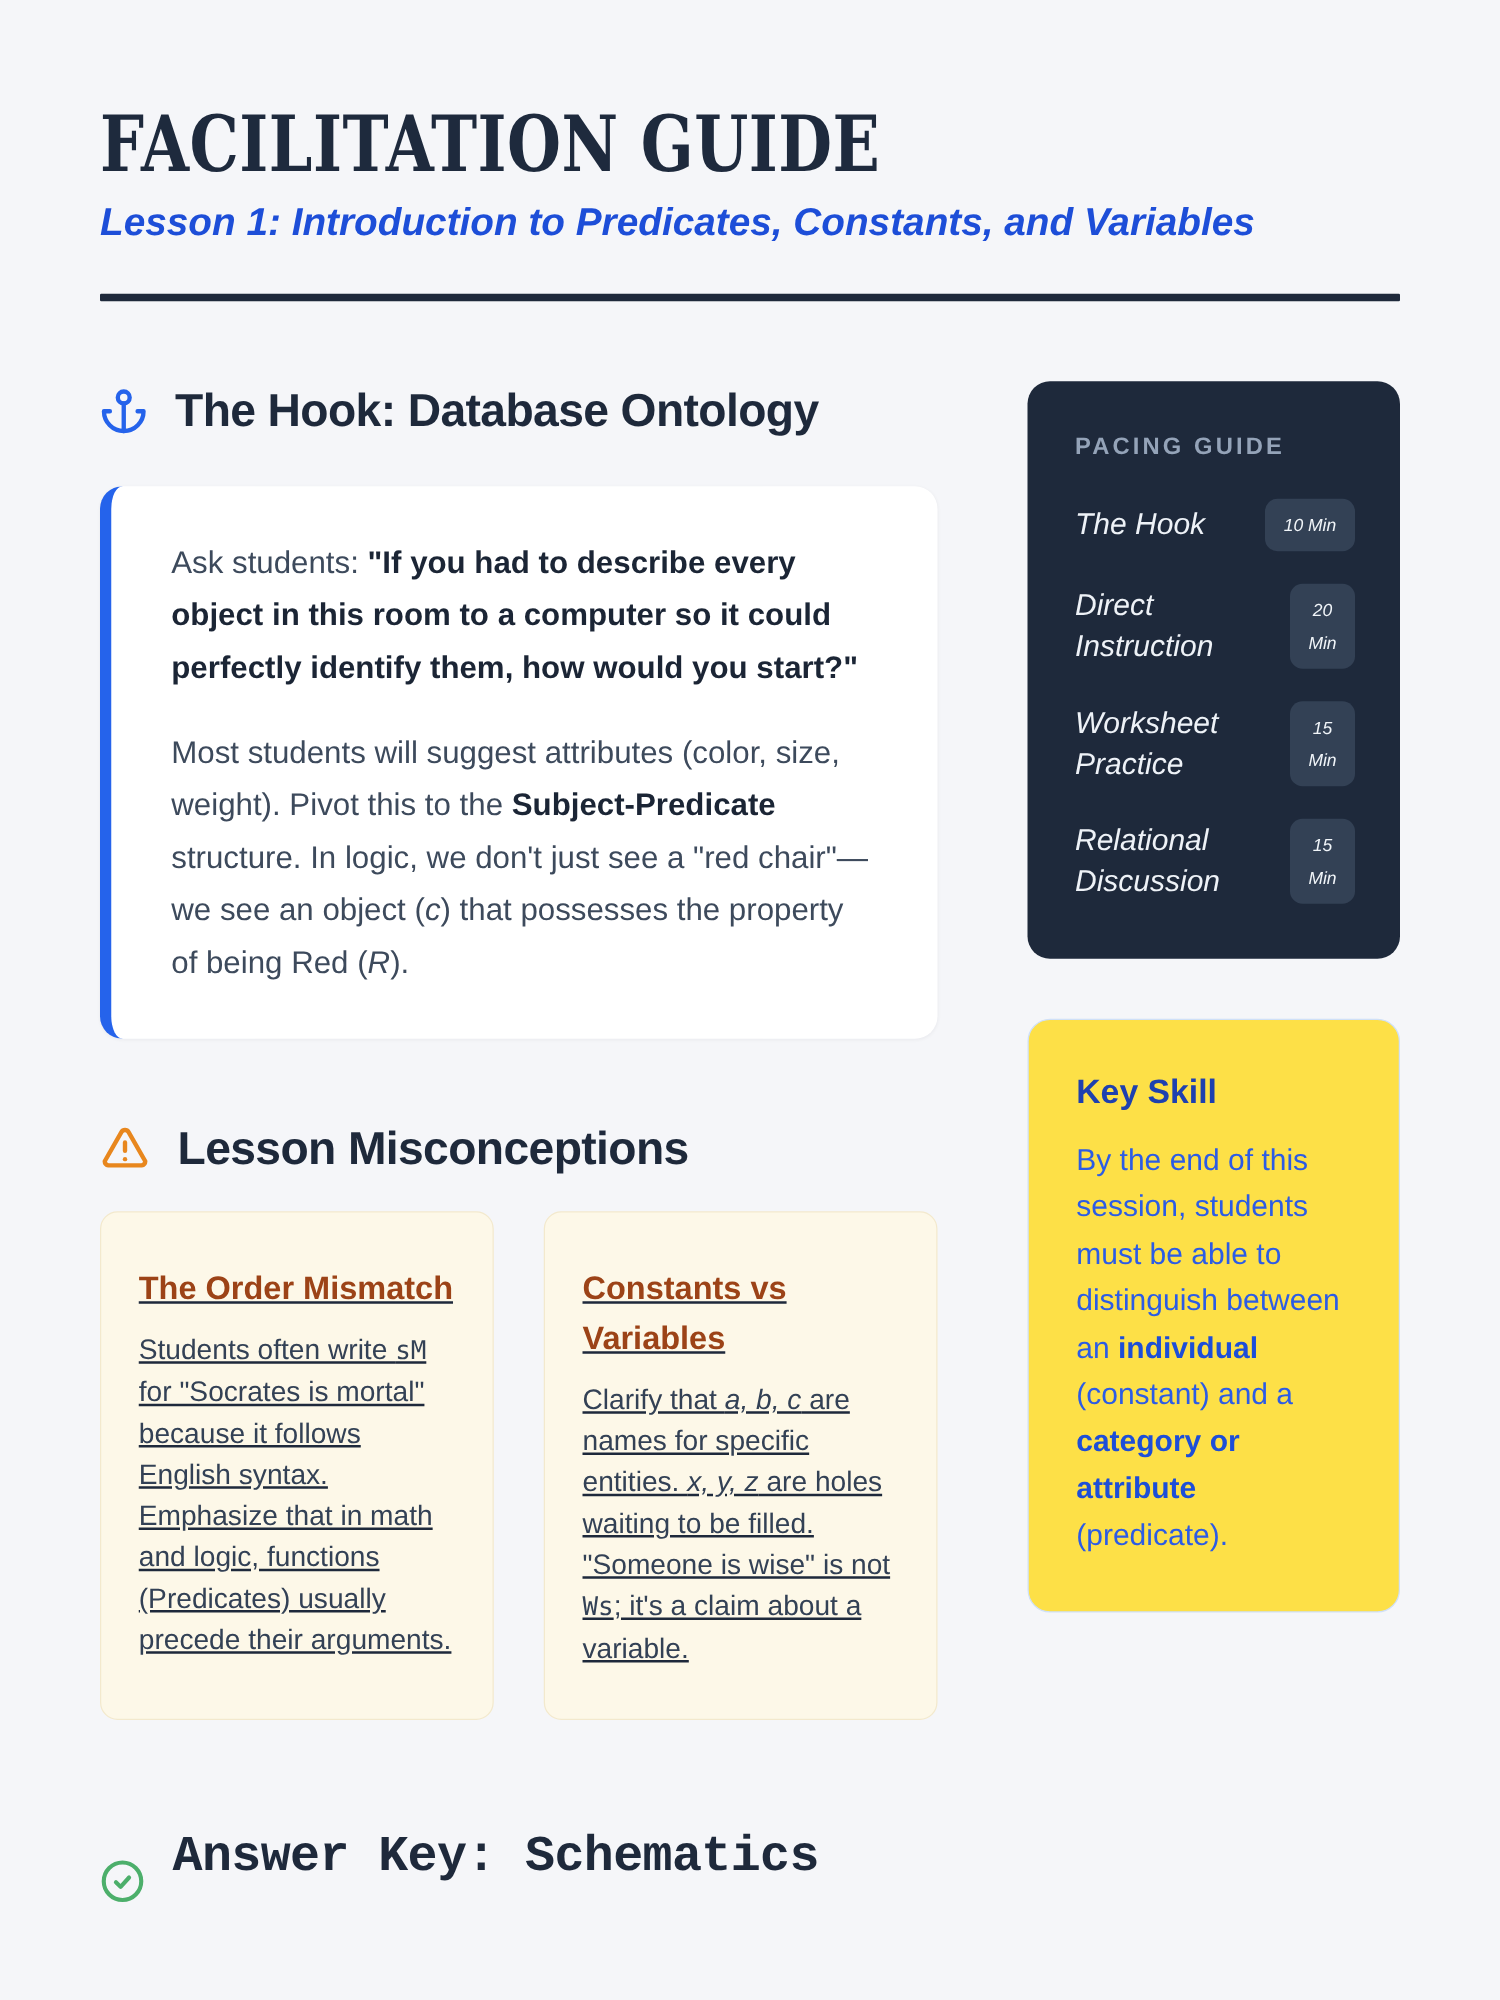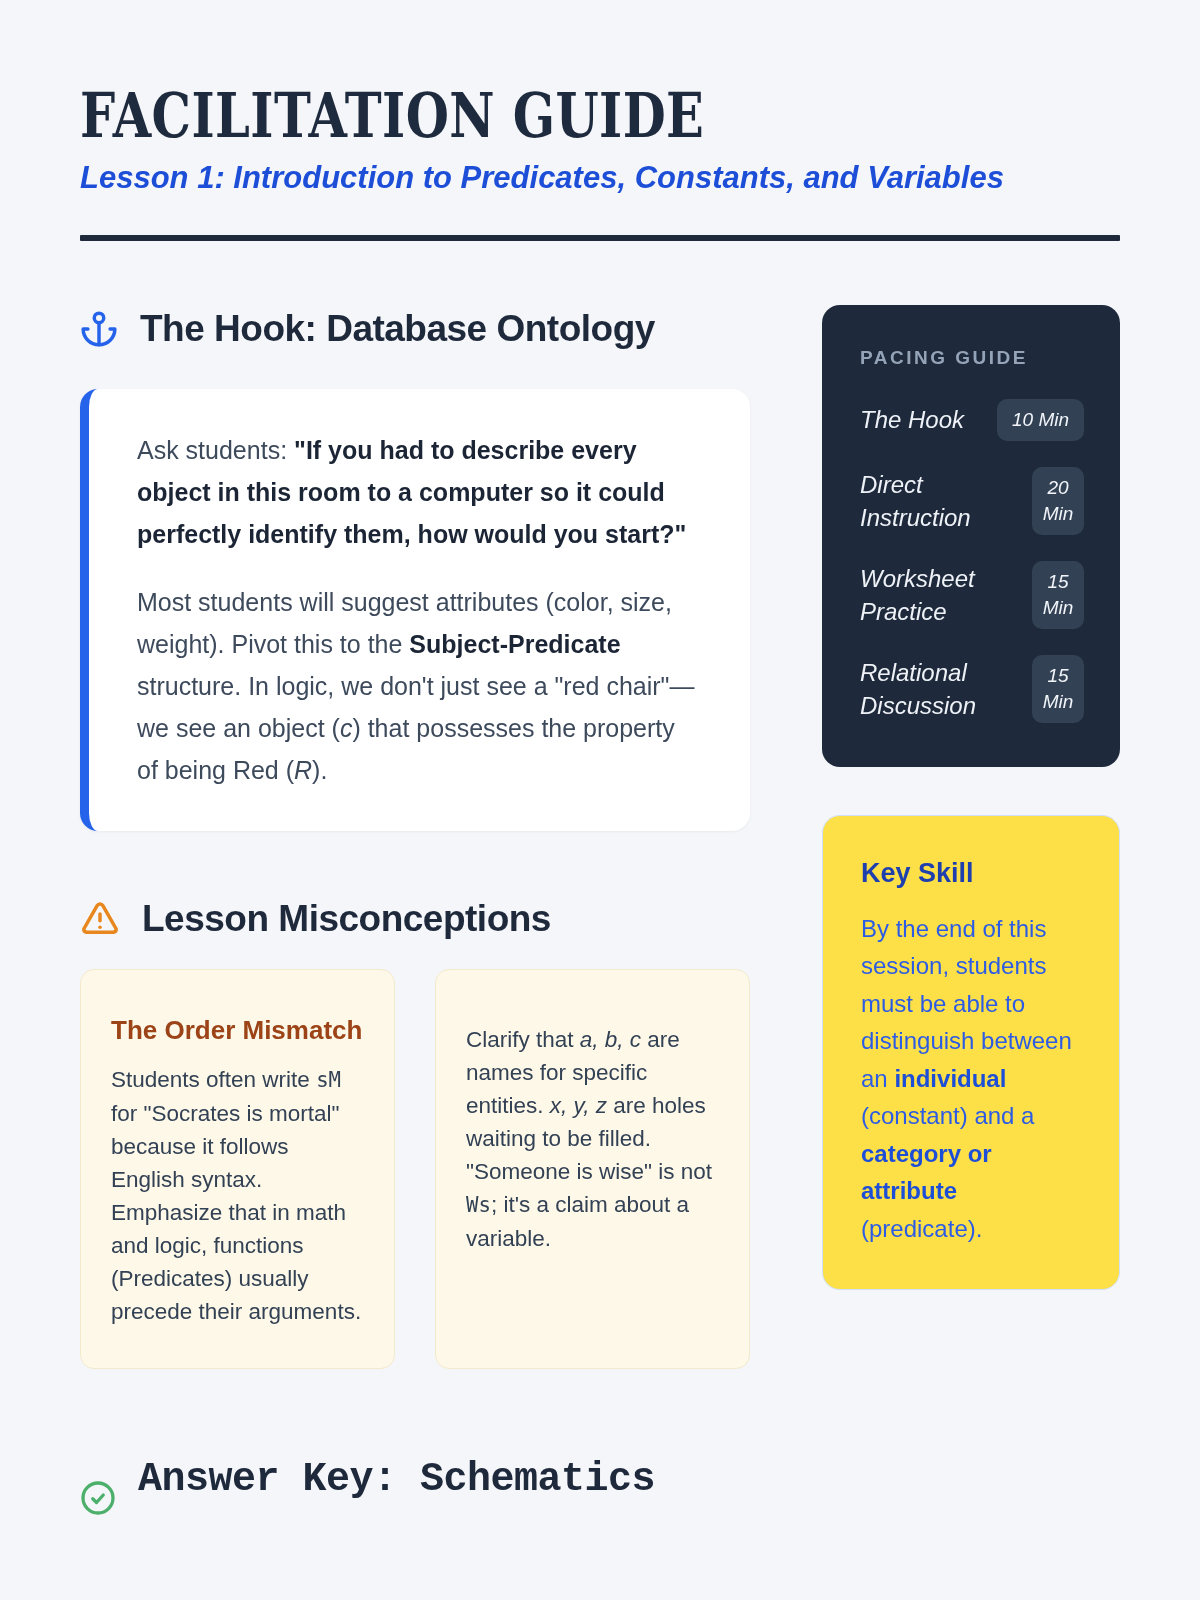--- a/index.html
+++ b/index.html
@@ -64,20 +64,21 @@
   .sm { font-family:"DejaVu Sans Mono", monospace; font-size:0.92em; }
 
   
   .mis-section { margin-top:64px; }
   .mis-cards { margin-top:26px; display:grid; grid-template-columns:1fr 1fr; gap:40px; }
   .mis-card {
     background:#fdf8e8;
     border:1px solid #f3e9cd;
     border-radius:14px;
     padding:40px 30px;
+    text-decoration:underline;
   }
   .mis-card h3 { font-size:26px; line-height:40px; font-weight:700; color:#9c4317; }
   .mis-card p { margin-top:13px; font-size:22.5px; line-height:33px; color:#334155; }
 
   
   .answer-section { margin-top:75px;font-family:Liberation Mono, monospace; }
   .answer-section .sec-icon { align-self:flex-start; margin-top:36px; }
   .answer-section h2 { font-size:40px; line-height:48px; }
 
   
@@ -91,21 +92,21 @@
     color:#94a3b8;
   }
   .pacing-rows { margin-top:30px;font-style:italic; }
   .pacing-row { display:flex; align-items:center; gap:14px; }
   .pacing-row + .pacing-row { margin-top:26px; }
   .pacing-label { flex:1; font-size:24px; line-height:33px; color:#eef2f7; }
   .pacing-badge {
     flex:0 0 auto;
     background:#334155; color:#f1f5f9;
     border-radius:10px;
-    font-size:19px; line-height:26px; font-weight:500;
+    font-size:14px; line-height:26px; font-weight:500;
     padding:8px 15px; text-align:center;
   }
   .badge-wide { white-space:nowrap; }
   .badge-narrow { width:52px; padding:8px 10px; }
 
   
   .keyskill-panel {
     margin-top:48px;
     background:#fde047;
     border:1px solid #cfe0f8;
@@ -154,20 +155,21 @@
             <line x1="12" y1="17" x2="12.01" y2="17"></line>
           </svg>
           <h2>Lesson Misconceptions</h2>
         </div>
         <div class="mis-cards">
           <div class="mis-card">
             <h3>The Order Mismatch</h3>
             <p><span>Students often write </span><span class="sm">sM</span><span> for "Socrates is mortal" because it follows English syntax. Emphasize that in math and logic, functions (Predicates) usually precede their arguments.</span></p>
           </div>
           <div class="mis-card">
+            <h3>Constants vs Variables</h3>
             <p><span>Clarify that </span><span class="si">a, b, c</span><span> are names for specific entities. </span><span class="si">x, y, z</span><span> are holes waiting to be filled. "Someone is wise" is not </span><span class="sm">Ws</span><span>; it's a claim about a variable.</span></p>
           </div>
         </div>
       </section>
 
       <section class="answer-section">
         <div class="sec-head">
           <svg class="sec-icon" width="36" height="36" viewBox="0 0 24 24" fill="none" stroke="#4caf6b" stroke-width="2.2" stroke-linecap="round" stroke-linejoin="round">
             <circle cx="12" cy="12" r="10"></circle>
             <path d="m8.5 12.5 2.5 2.5 4.5-5"></path>

